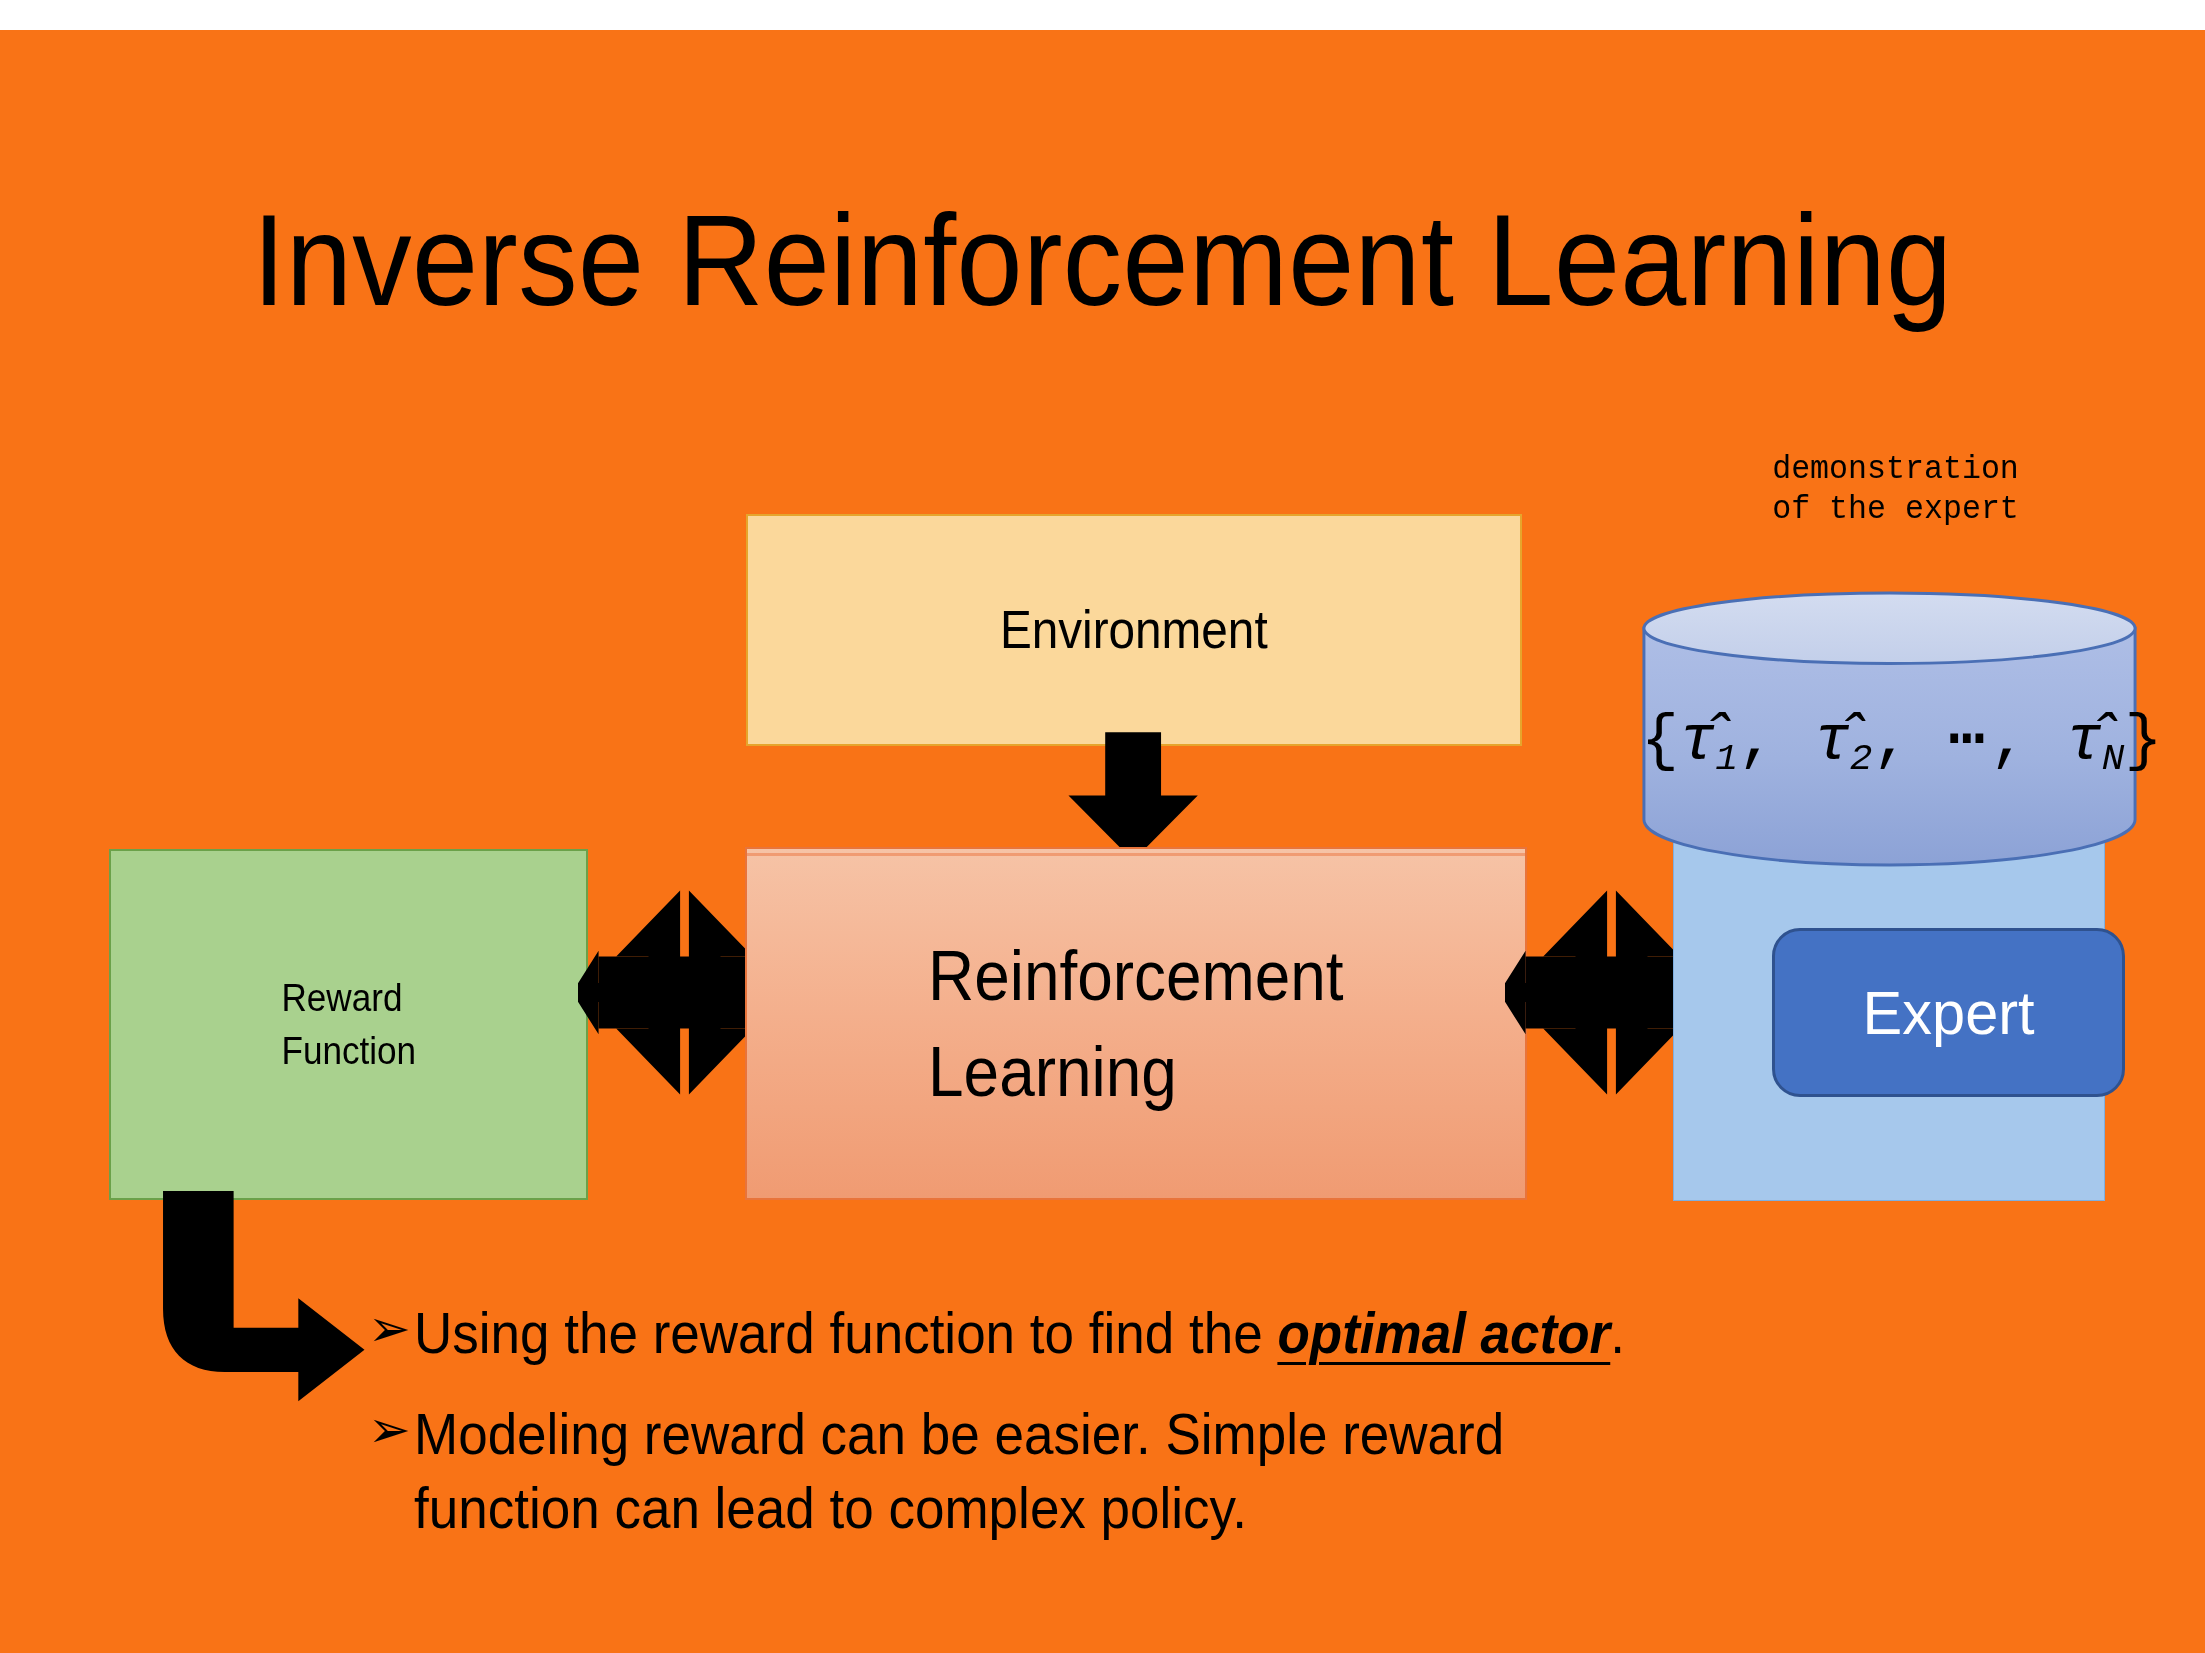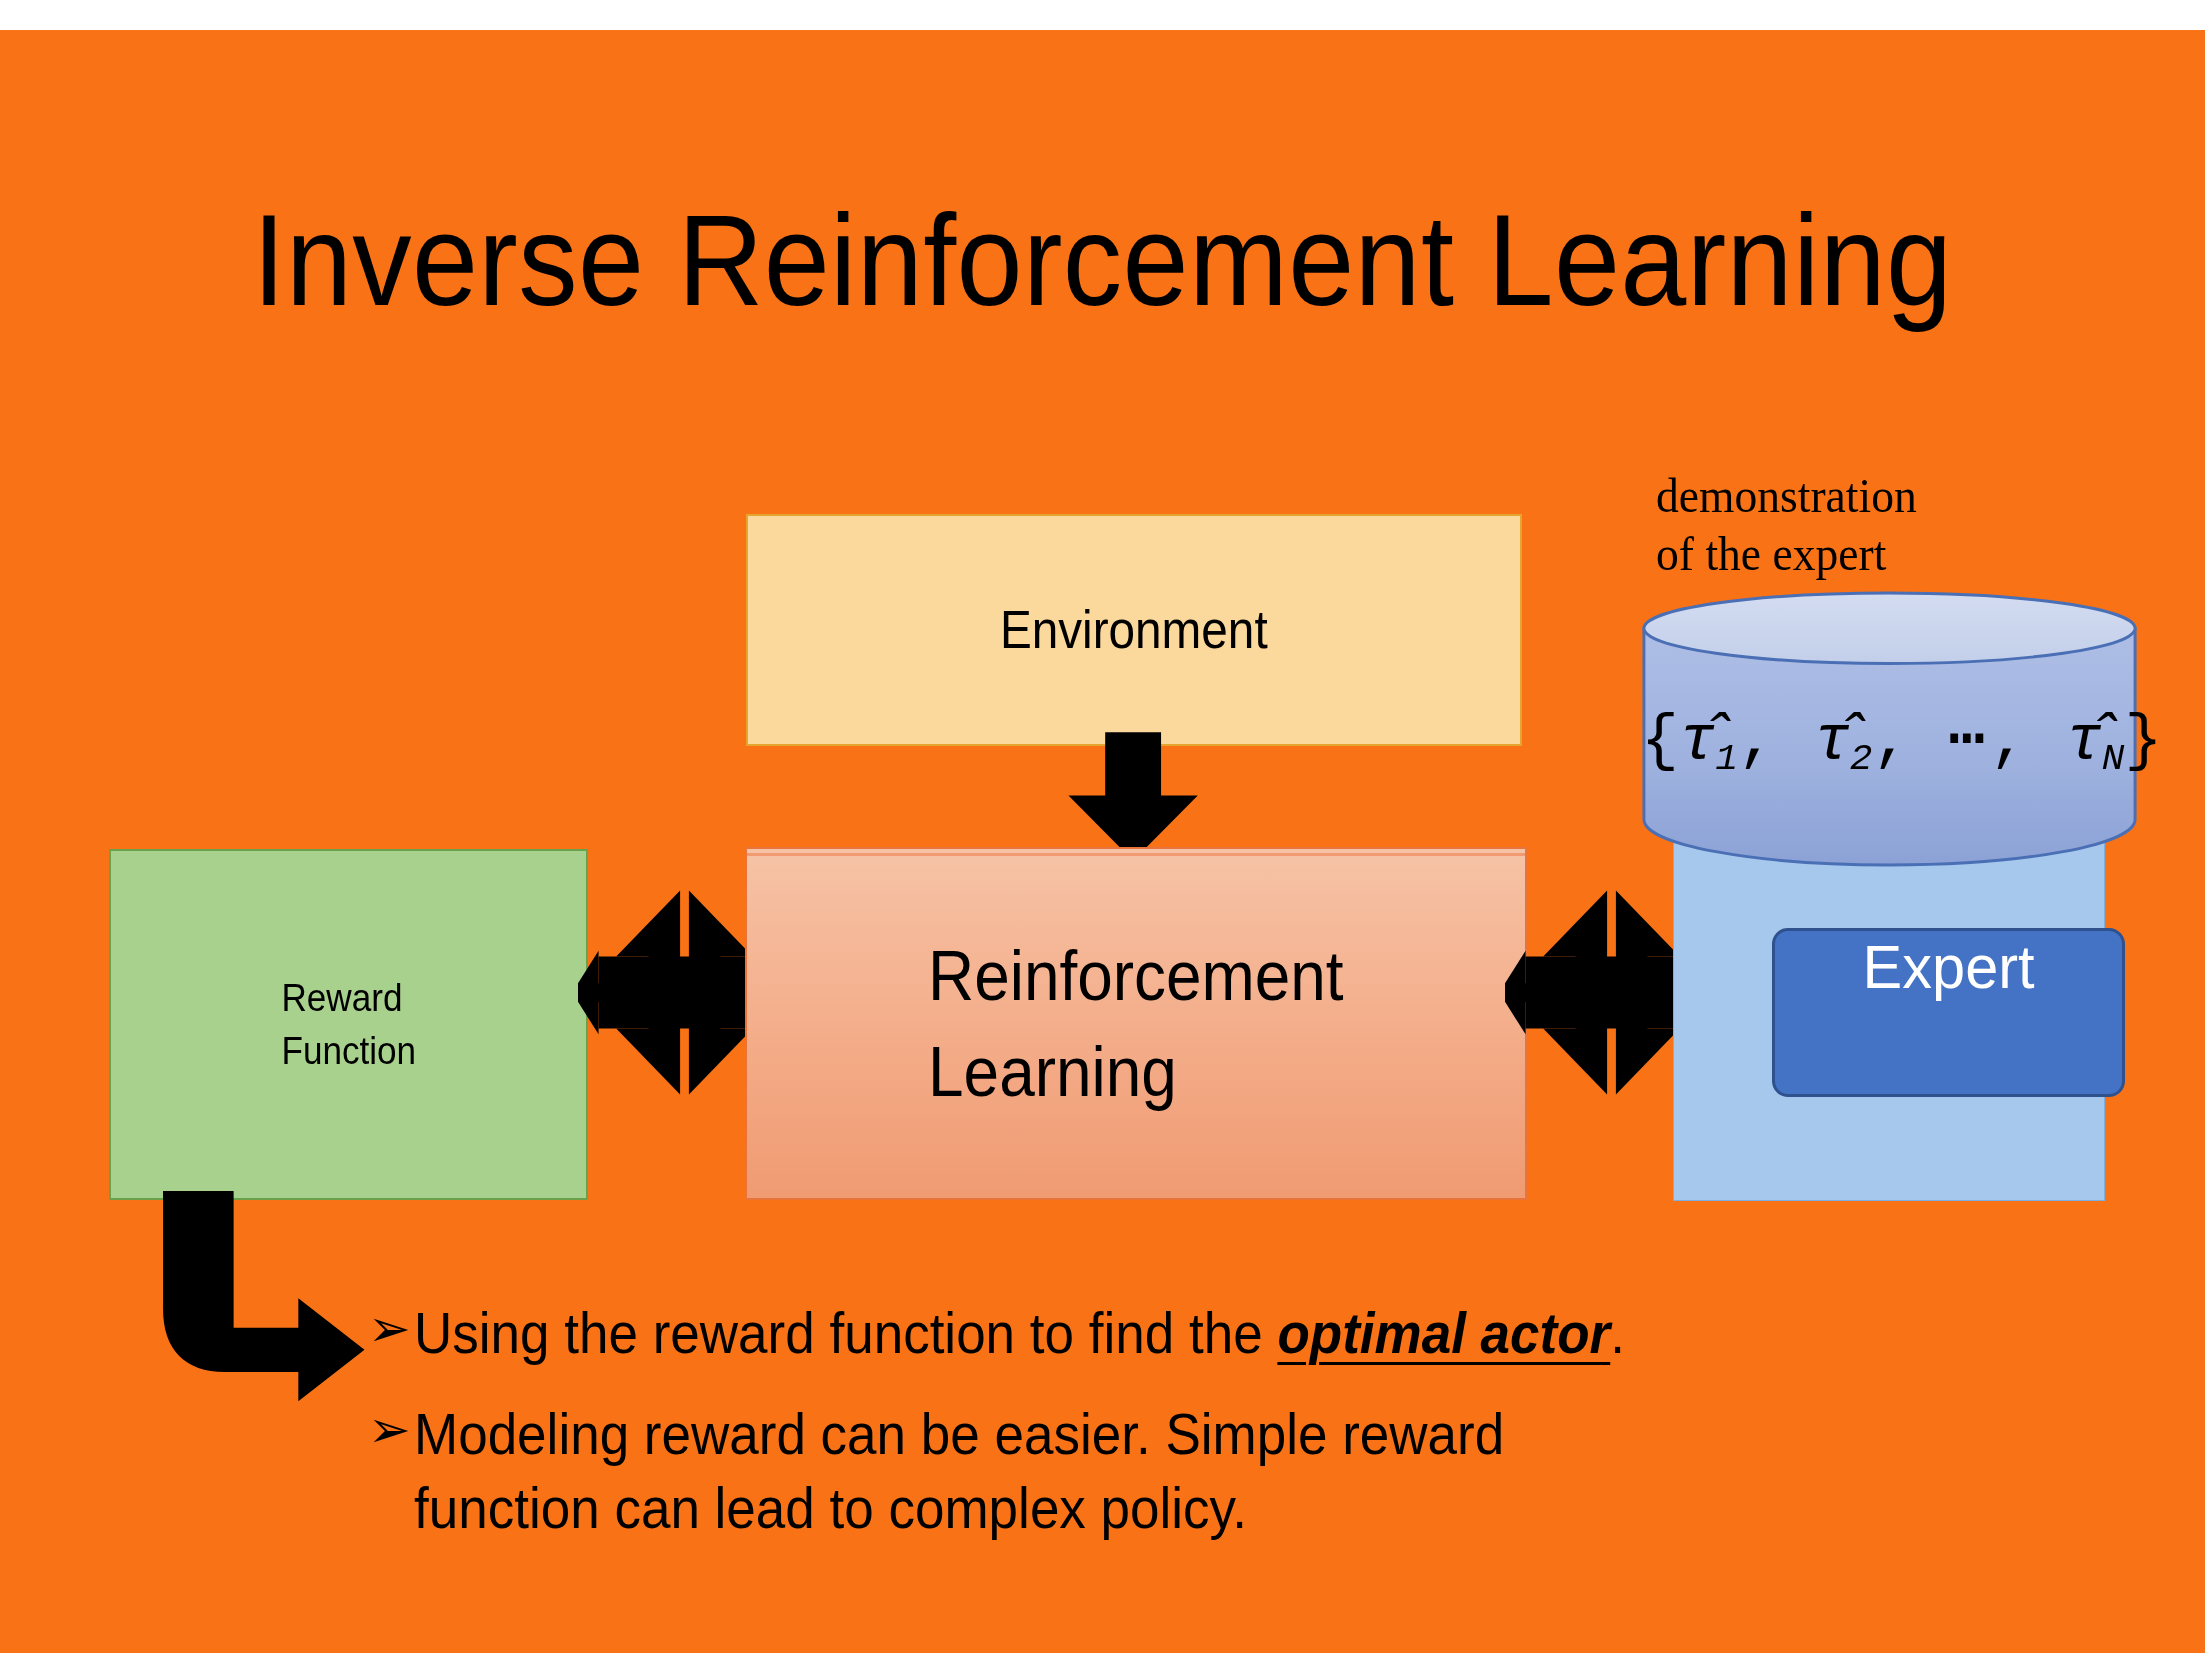--- a/index.html
+++ b/index.html
@@ -138,40 +138,42 @@
 
   
   #expert-btn {
     position: absolute;
     left: 1772px;
     top: 898px;
     width: 353px;
     height: 169px;
     background: #4472C4;
     border: 3.7px solid #2F528F;
-    border-radius: 16px;
+    border-radius: 28px;
     display: flex;
+    align-items: center;
     justify-content: center;
     color: #FFFFFF;
     font-size: 62px;
     font-family: "Liberation Sans", sans-serif;
     box-sizing: border-box;
   }
   #expert-btn .label { transform: scaleX(0.96); }
 
   
   #demo-caption {
     position: absolute;
     left: 1638px;
     top: 379px;
     width: 515px;
-    font-size: 49px;
+    text-align: center;
+    font-size: 34px;
     line-height: 1.18;
     color: #000000;
-    font-family: Liberation Serif, serif;
+    font-family: Liberation Mono, monospace;
     white-space: pre-line;
   }
   #demo-caption .cap-inner { display:block; transform: scaleX(0.93); }
 
   
   .arrow-svg { position: absolute; display: block; }
 
   #arrow-down      { left: 1067px; top: 702px;  width: 169px; height: 129px; }
   #quad-arrow-left { left: 578px;  top: 856px; width: 213px; height: 213px; }
   #quad-arrow-right{ left: 1505px; top: 856px; width: 213px; height: 213px; }

